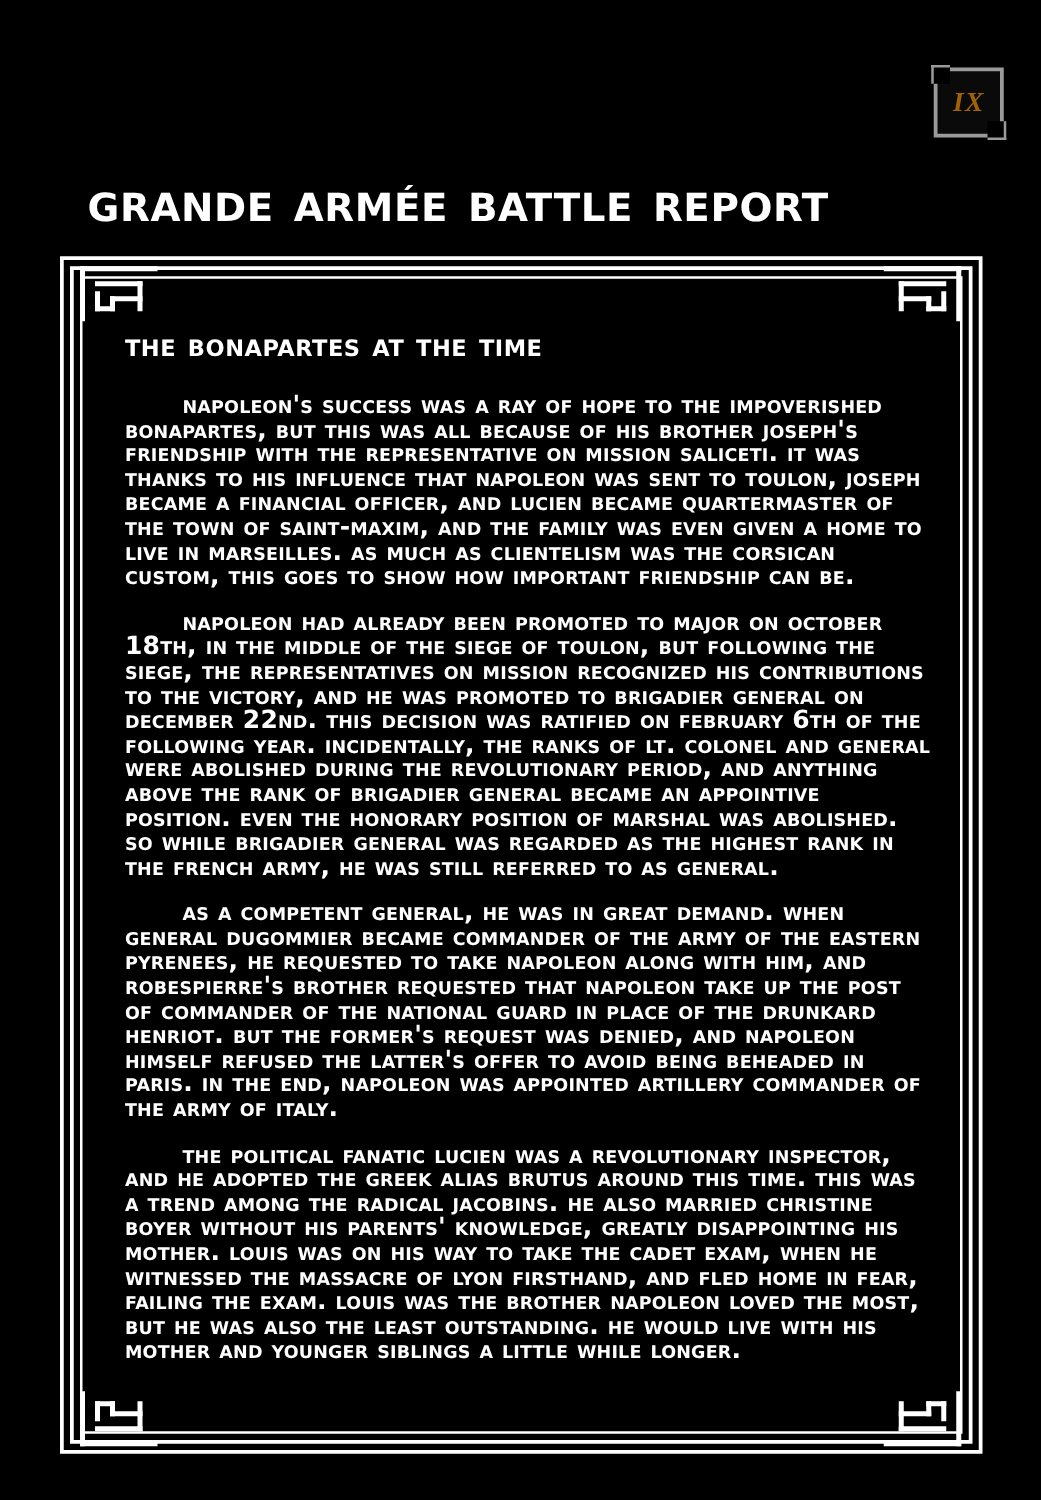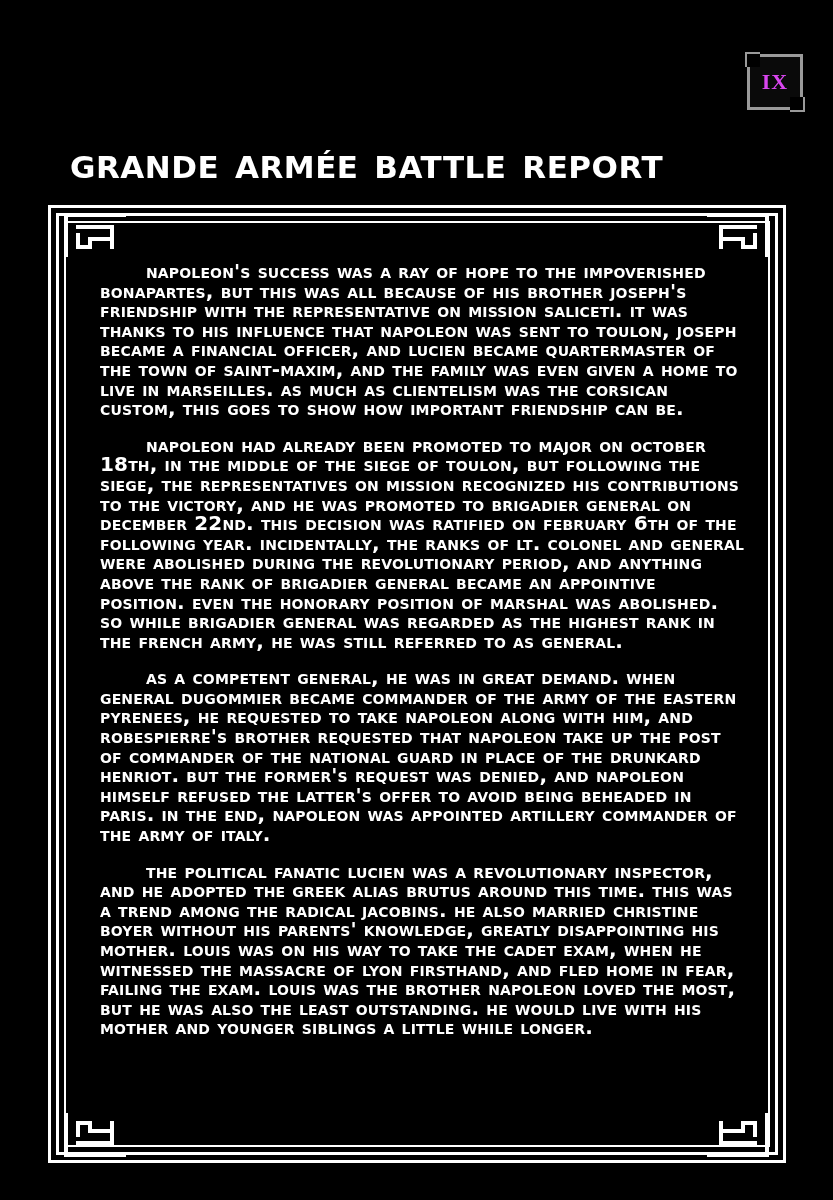--- a/index.html
+++ b/index.html
@@ -39,23 +39,24 @@
     height: 13px;
     background: #000;
     border: 2px solid #9a9a9a;
   }
   .page-badge .c-tl { top: -2px; left: -2px; border-right: none; border-bottom: none;}
   .page-badge .c-br { bottom: -2px; right: -2px; border-left: none; border-top: none;}
   .page-badge .num {
     position: relative;
     font-family: "Liberation Serif", serif;
     font-size: 22px;
+    font-style: italic;
     font-weight: 700;
     letter-spacing: 1px;
-    color: #d946ef;
+    color: #a16207;
   }
 
   
   .main-title {
     position: absolute;
     top: 137px;
     left: 70px;
     font-size: 44px;
     font-weight: 700;
     letter-spacing: 0.5px;
@@ -200,17 +201,18 @@
     <i class="v1"></i>
     <i class="h2"></i>
     <i class="v2"></i>
     <i class="h3"></i>
     <i class="v3"></i>
     <i class="h4"></i>
     <i class="v4"></i>
 </div>
 
 <div class="article">
+  <h2 class="article-title">The Bonapartes at the Time</h2>
   <p class="para">Napoleon's success was a ray of hope to the impoverished Bonapartes, but this was all because of his brother Joseph's friendship with the representative on mission Saliceti. It was thanks to his influence that Napoleon was sent to Toulon, Joseph became a financial officer, and Lucien became quartermaster of the town of Saint-Maxim, and the family was even given a home to live in Marseilles. As much as clientelism was the Corsican custom, this goes to show how important friendship can be.</p>
   <p class="para">Napoleon had already been promoted to Major on October 18th, in the middle of the Siege of Toulon, but following the siege, the representatives on mission recognized his contributions to the victory, and he was promoted to Brigadier General on December 22nd. This decision was ratified on February 6th of the following year. Incidentally, the ranks of Lt. Colonel and General were abolished during the revolutionary period, and anything above the rank of Brigadier General became an appointive position. Even the honorary position of Marshal was abolished. So while Brigadier General was regarded as the highest rank in the French army, he was still referred to as General.</p>
   <p class="para">As a competent general, he was in great demand. When General Dugommier became commander of the Army of the Eastern Pyrenees, he requested to take Napoleon along with him, and Robespierre's brother requested that Napoleon take up the post of commander of the National Guard in place of the drunkard Henriot. But the former's request was denied, and Napoleon himself refused the latter's offer to avoid being beheaded in Paris. In the end, Napoleon was appointed artillery commander of the Army of Italy.</p>
   <p class="para">The political fanatic Lucien was a revolutionary inspector, and he adopted the Greek alias Brutus around this time. This was a trend among the radical Jacobins. He also married Christine Boyer without his parents' knowledge, greatly disappointing his mother. Louis was on his way to take the cadet exam, when he witnessed the massacre of Lyon firsthand, and fled home in fear, failing the exam. Louis was the brother Napoleon loved the most, but he was also the least outstanding. He would live with his mother and younger siblings a little while longer.</p>
 </div>
 
 </body></html>

